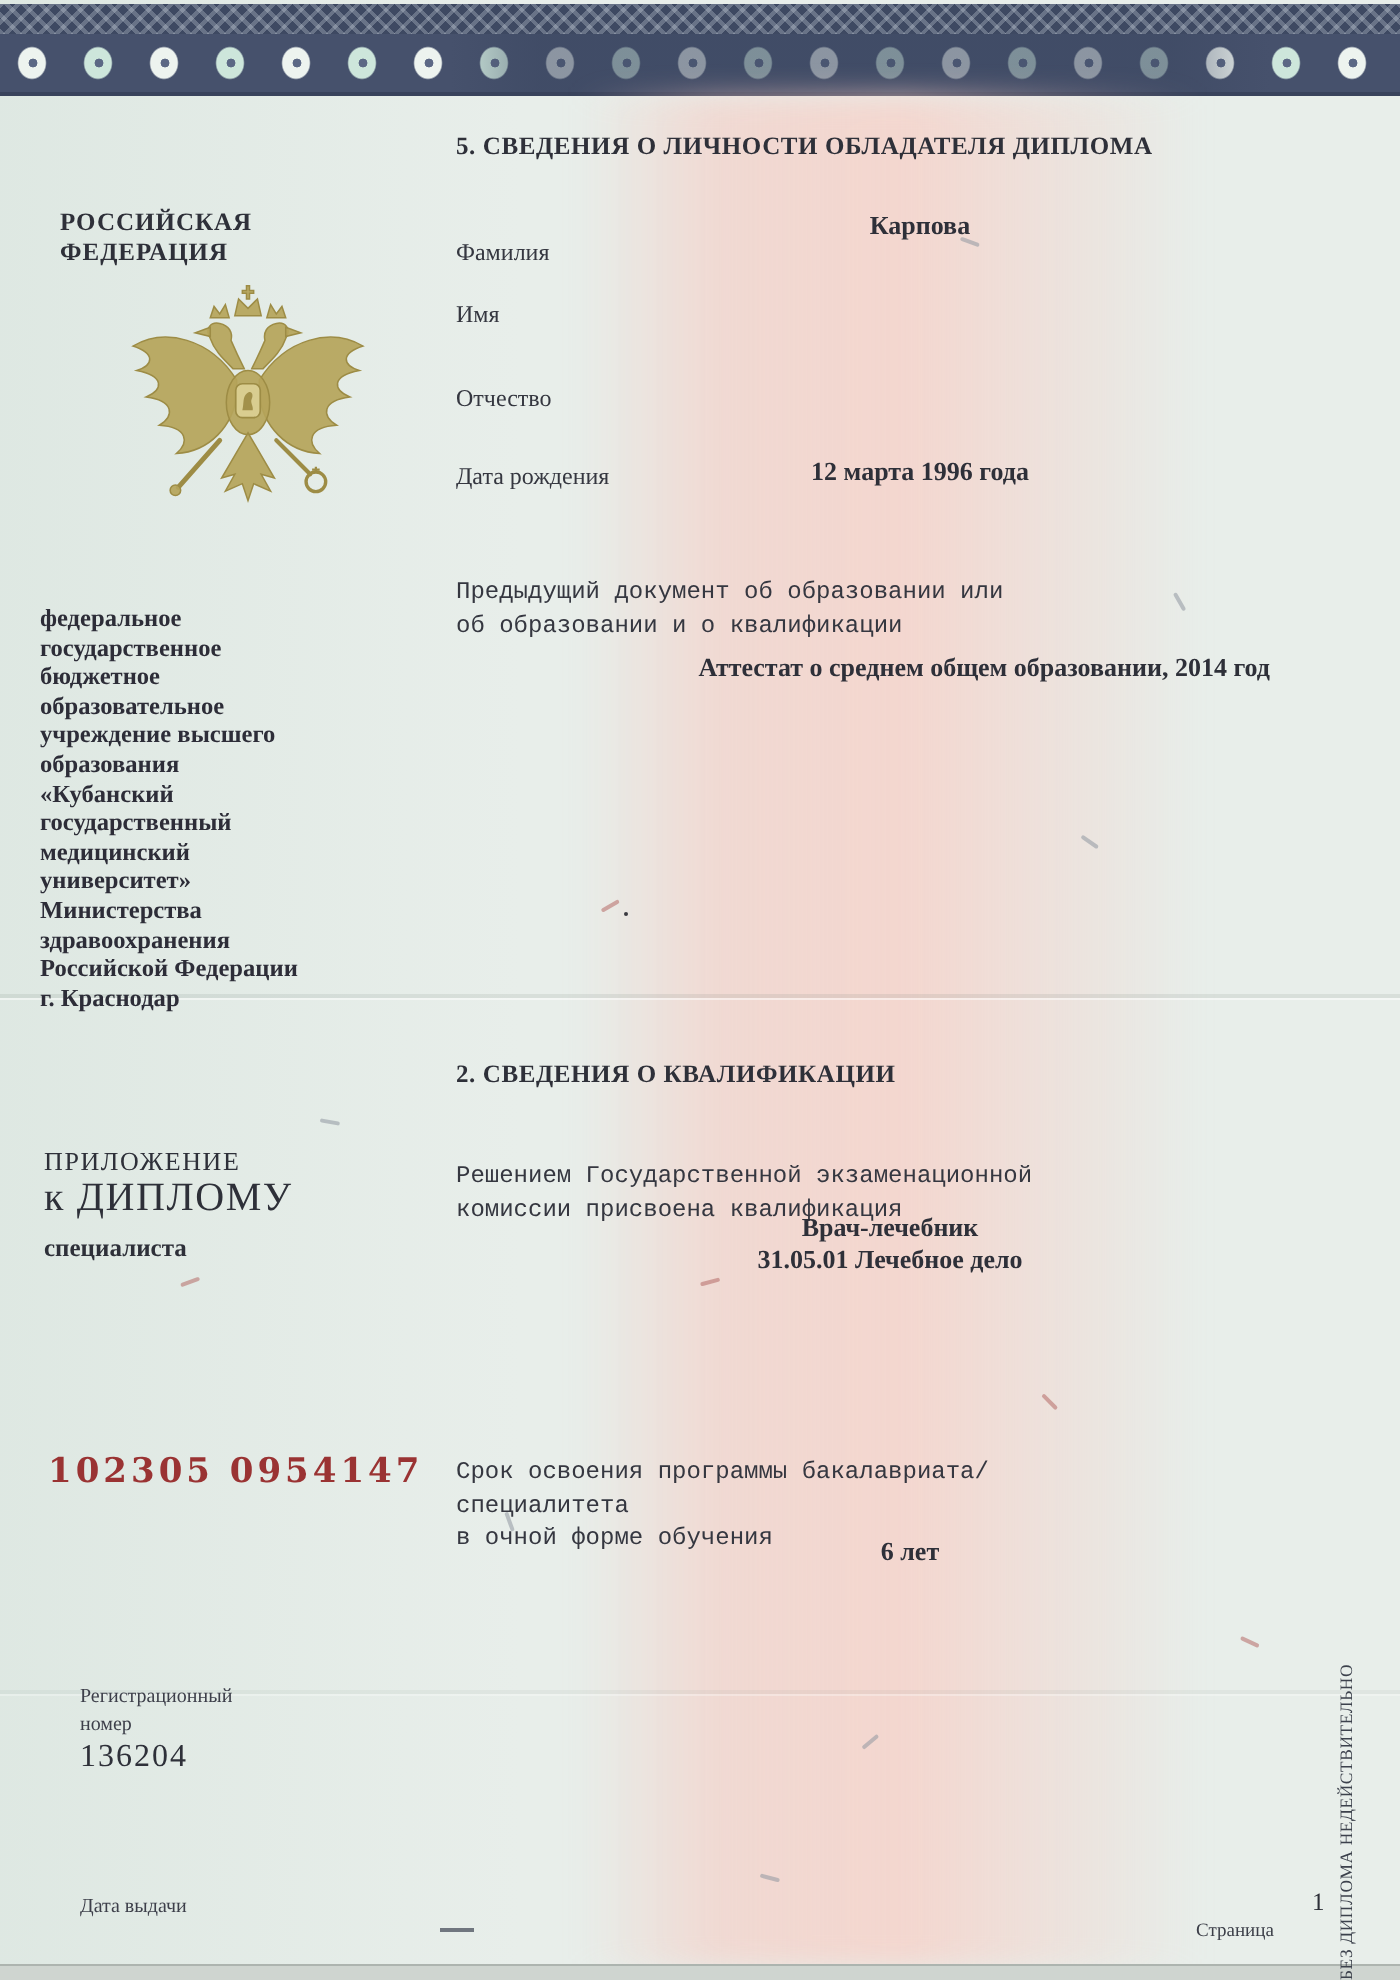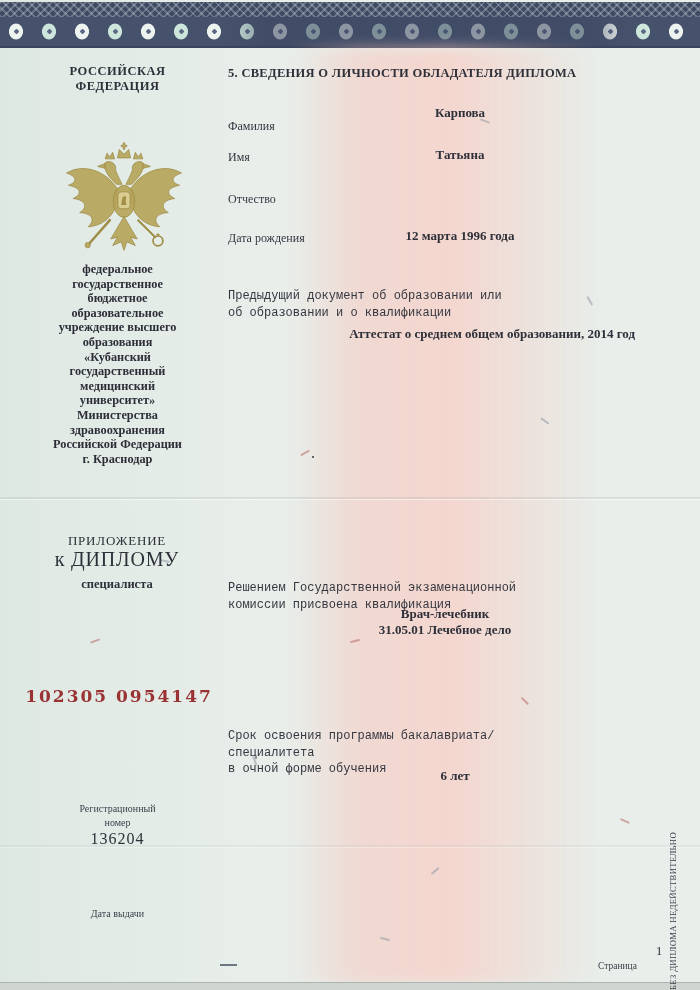--- a/index.html
+++ b/index.html
@@ -6,21 +6,21 @@
   .page{
     position:relative;width:700px;height:990px;overflow:hidden;
     background:
       linear-gradient(to right, rgba(214,227,220,0.55) 0px, rgba(222,233,227,0.25) 190px, rgba(232,238,234,0) 260px),
       #e8eeea;
     font-family:"Liberation Serif","DejaVu Serif",serif;
     color:#2e3039;
   }
   .abs{position:absolute;}
   .pre{white-space:pre-line;}
-  .ctr{text-align:center;}
+  .ctr{text-align:left;margin-top:40px;}
 
   
   .guilloche{position:absolute;left:0;top:2px;width:700px;height:46px;background:#4a5570;}
   .lace{position:absolute;left:0;right:0;top:0;height:15px;
     background:
       repeating-linear-gradient(45deg, rgba(215,224,232,0.28) 0 2px, transparent 2px 6px),
       repeating-linear-gradient(-45deg, rgba(215,224,232,0.28) 0 2px, transparent 2px 6px),
       #3e4962;}
   .ovals{position:absolute;left:0;right:0;top:15px;height:29px;background-color:#46516c;
     background-image:
@@ -159,31 +159,31 @@
   <div class="abs ctr reg-number">136204</div>
 
   <div class="abs ctr issue-label">Дата выдачи</div>
 
   <div class="abs s-title s1-title">5. СВЕДЕНИЯ О ЛИЧНОСТИ ОБЛАДАТЕЛЯ ДИПЛОМА</div>
 
   <div class="abs f-label" style="top:119px;">Фамилия</div>
   <div class="abs f-value" style="top:105px;">Карпова</div>
 
   <div class="abs f-label" style="top:150px;">Имя</div>
-  <div class="abs f-value" style="top:147px;">Татьяна</div>
 
   <div class="abs f-label" style="top:192px;">Отчество</div>
 
   <div class="abs f-label" style="top:231px;">Дата рождения</div>
   <div class="abs f-value" style="top:228px;">12 марта 1996 года</div>
 
   <div class="abs pre blk-label" style="top:288px;">Предыдущий документ об образовании или
 об образовании и о квалификации</div>
   <div class="abs prevdoc-value">Аттестат о среднем общем образовании, 2014 год</div>
 
+  <div class="abs s-title s2-title">2. СВЕДЕНИЯ О КВАЛИФИКАЦИИ</div>
 
   <div class="abs pre blk-label" style="top:570px;margin-top:10px;">Решением Государственной экзаменационной
 комиссии присвоена квалификация</div>
   <div class="abs qual">Врач-лечебник</div>
   <div class="abs spec">31.05.01 Лечебное дело</div>
 
   <div class="abs pre blk-label" style="top:728px;">Срок освоения программы бакалавриата/специалитета
 в очной форме обучения</div>
   <div class="abs dur-value">6 лет</div>
 

